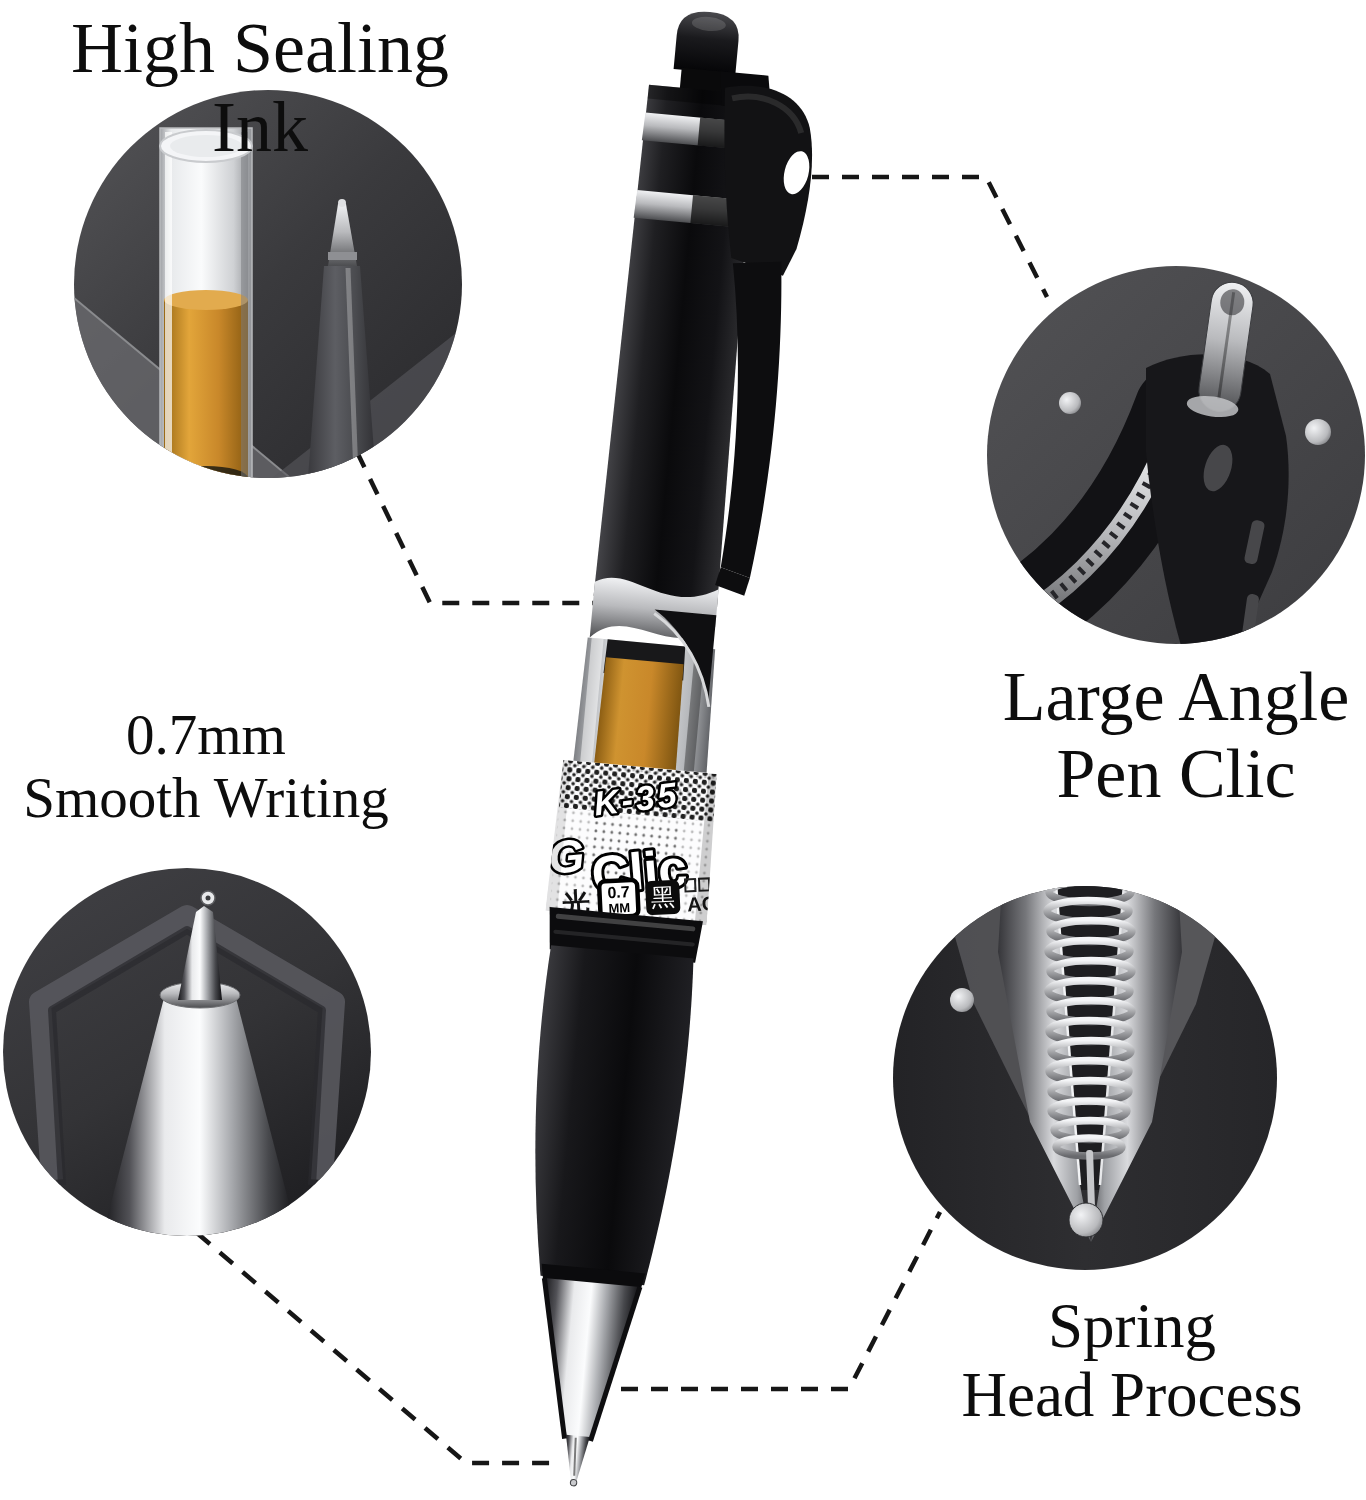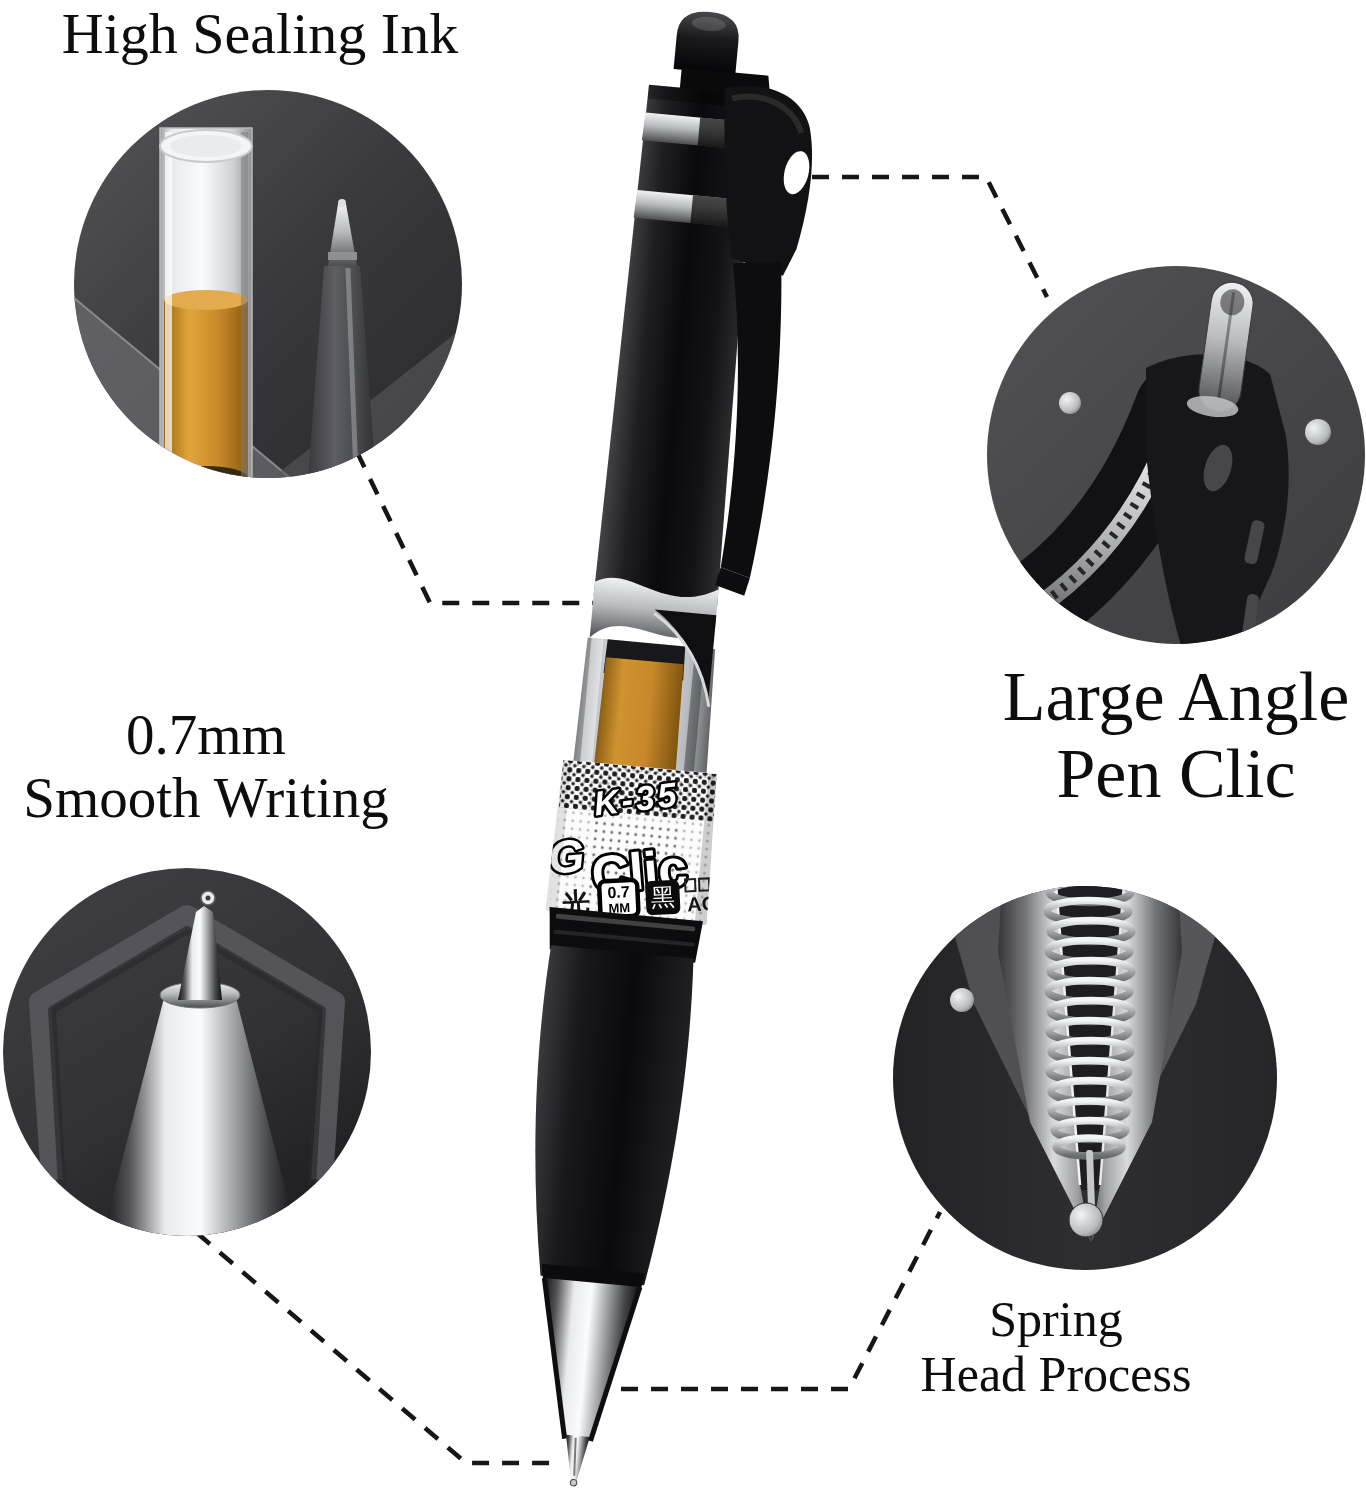--- a/index.html
+++ b/index.html
@@ -1,24 +1,24 @@
 <!DOCTYPE html>
 <html><head>
 <meta charset="utf-8">
 <style>
   html,body{margin:0;padding:0;background:#fff;}
   .canvas{position:relative;width:1366px;height:1500px;background:#ffffff;overflow:hidden;
           font-family:"Liberation Serif","DejaVu Serif",serif;color:#111;}
   .scene{position:absolute;left:0;top:0;}
   .callout{position:absolute;text-align:center;color:#0d0d0d;line-height:1.1;}
   .callout .line{display:block;}
-  .t1{left:40px;top:2px;width:440px;font-size:58px;}
+  .t1{left:40px;top:9px;width:440px;font-size:72px;}
   .t2{left:-6px;top:704px;width:424px;font-size:57px;}
   .t3{left:994px;top:658px;width:364px;font-size:70px;}
-  .t4{left:844px;top:1292px;width:424px;font-size:50px;}
+  .t4{left:920px;top:1292px;width:424px;font-size:63px;}
   svg text{font-family:"Liberation Sans","DejaVu Sans",sans-serif;}
 </style>
 </head>
 <body>
 
 <div class="canvas">
 
   <svg class="scene" width="1366" height="1500" viewBox="0 0 1366 1500">
     <defs>
       <linearGradient id="gKnob" x1="0" y1="0" x2="0" y2="1">

